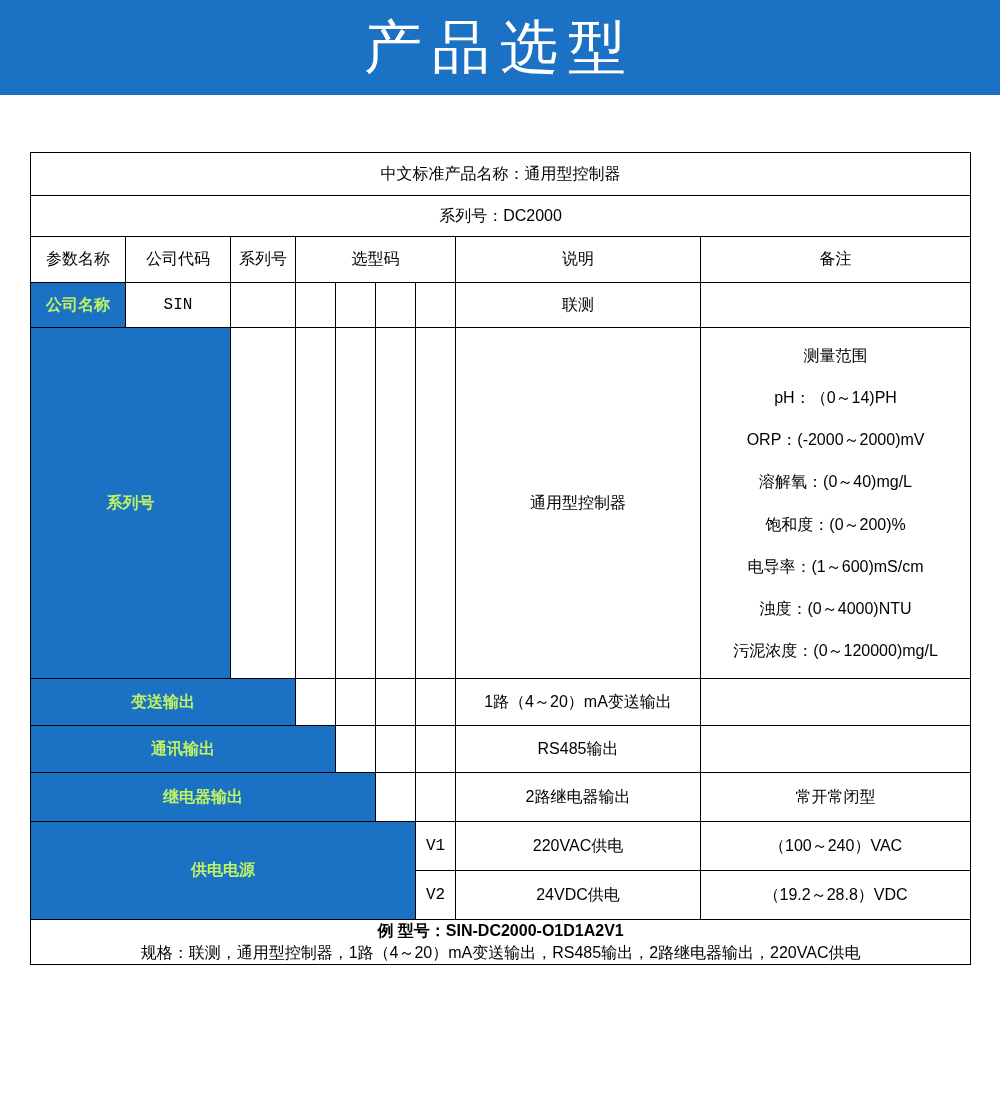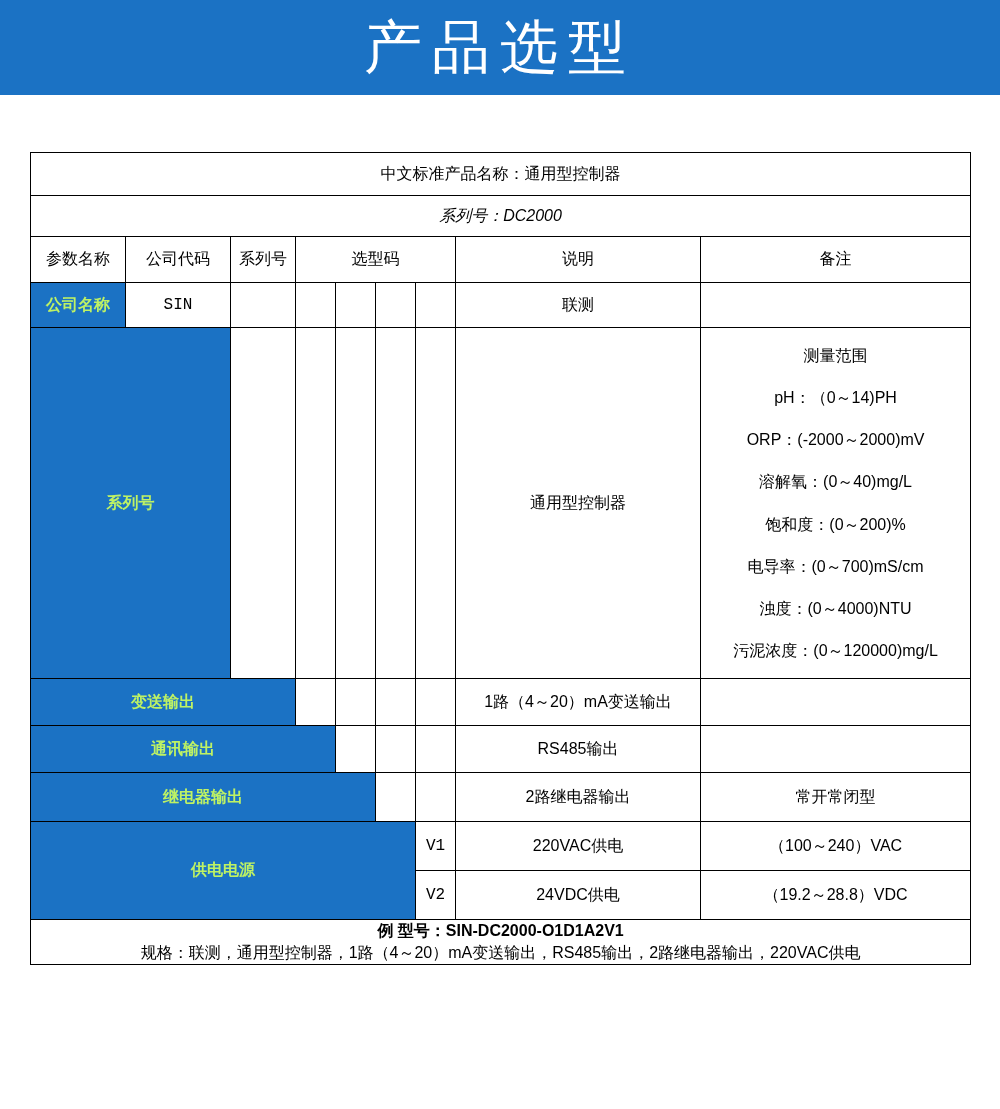--- a/index.html
+++ b/index.html
@@ -50,21 +50,20 @@
     color: #bef264;
     font-weight: bold;
   }
   .h-title {
     height: 42px;
     font-size: 18px;
   }
   .h-sub {
     height: 40px;
     font-size: 18px;
-    font-style: italic;
   }
   .hdr {
     height: 45px;
     font-size: 17px;
   }
   .row-company {
     height: 44px;
     font-size: 17px;
   }
   .series-cell {
@@ -153,21 +152,21 @@
         <td class="series-cell"></td>
         <td class="series-cell"></td>
         <td class="series-cell desc-cell">通用型控制器</td>
         <td>
           <div class="notes-list">
             <div>测量范围</div>
             <div>pH：（0～14)PH</div>
             <div>ORP：(-2000～2000)mV</div>
             <div>溶解氧：(0～40)mg/L</div>
             <div>饱和度：(0～200)%</div>
-            <div>电导率：(0～700)mS/cm</div>
+            <div>电导率：(1～600)mS/cm</div>
             <div>浊度：(0～4000)NTU</div>
             <div>污泥浓度：(0～120000)mg/L</div>
           </div>
         </td>
       </tr>
 
       <tr>
         <td class="row-46 blue" colspan="3">变送输出</td>
         <td class="row-46"></td>
         <td class="row-46"></td>

